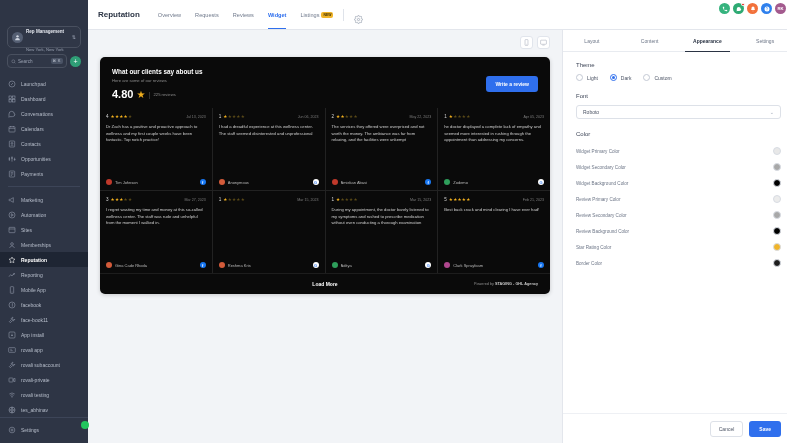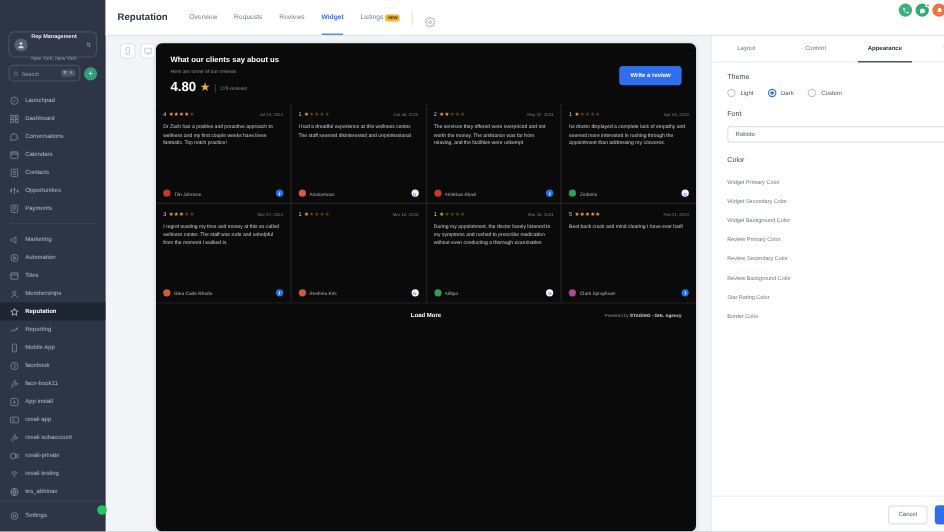--- a/index.html
+++ b/index.html
@@ -108,21 +108,21 @@
   .tr-ico svg { width: 6px; height: 6px; fill: #fff; }
   .tr-dot {
     position: absolute; top: -0.5px; right: -0.5px; width: 3.5px; height: 3.5px;
     background: #e8453c; border-radius: 50%; border: 0.5px solid #fff;
   }
   .tr-av { font-size: 4.2px; font-weight: bold; }
 
   .body { flex: 1; display: flex; overflow: hidden; }
 
   
-  .preview-col { flex: 1; display: flex; flex-direction: row; padding: 6px 12px 0 12px; }
+  .preview-col { flex: 1; display: flex; flex-direction: column; padding: 6px 12px 0 12px; }
   .device-row { display: flex; justify-content: flex-end; gap: 4px; margin-bottom: 8px; }
   .dev-btn {
     width: 13px; height: 13px; border-radius: 3px; background: #ffffff;
     border: 1px solid #e1e5ec; display: flex; align-items: center;
     justify-content: center; cursor: pointer;
   }
   .dev-btn svg { width: 7px; height: 7px; stroke: #8a93a4; fill: none; stroke-width: 1.4; }
 
   .widget {
     background: #0a0a0a; border-radius: 5px; width: 450px; margin: 0 auto;

